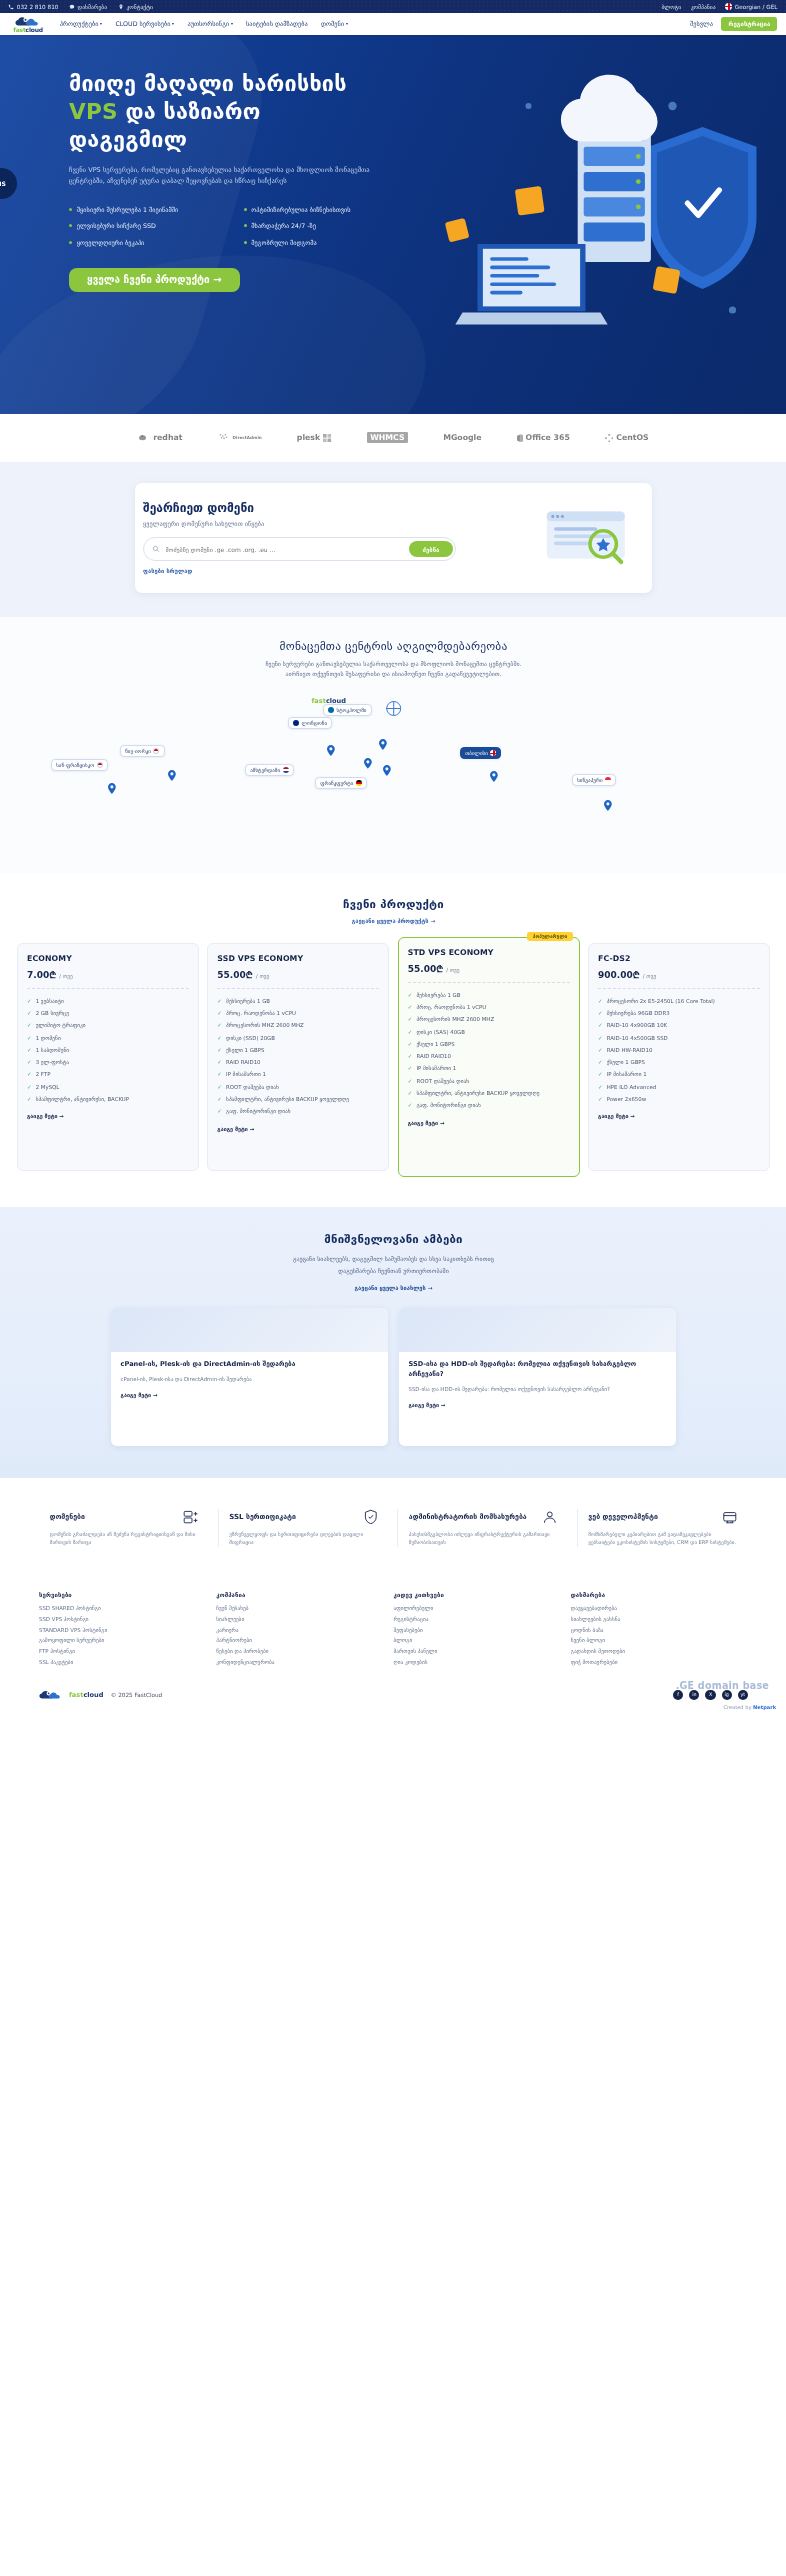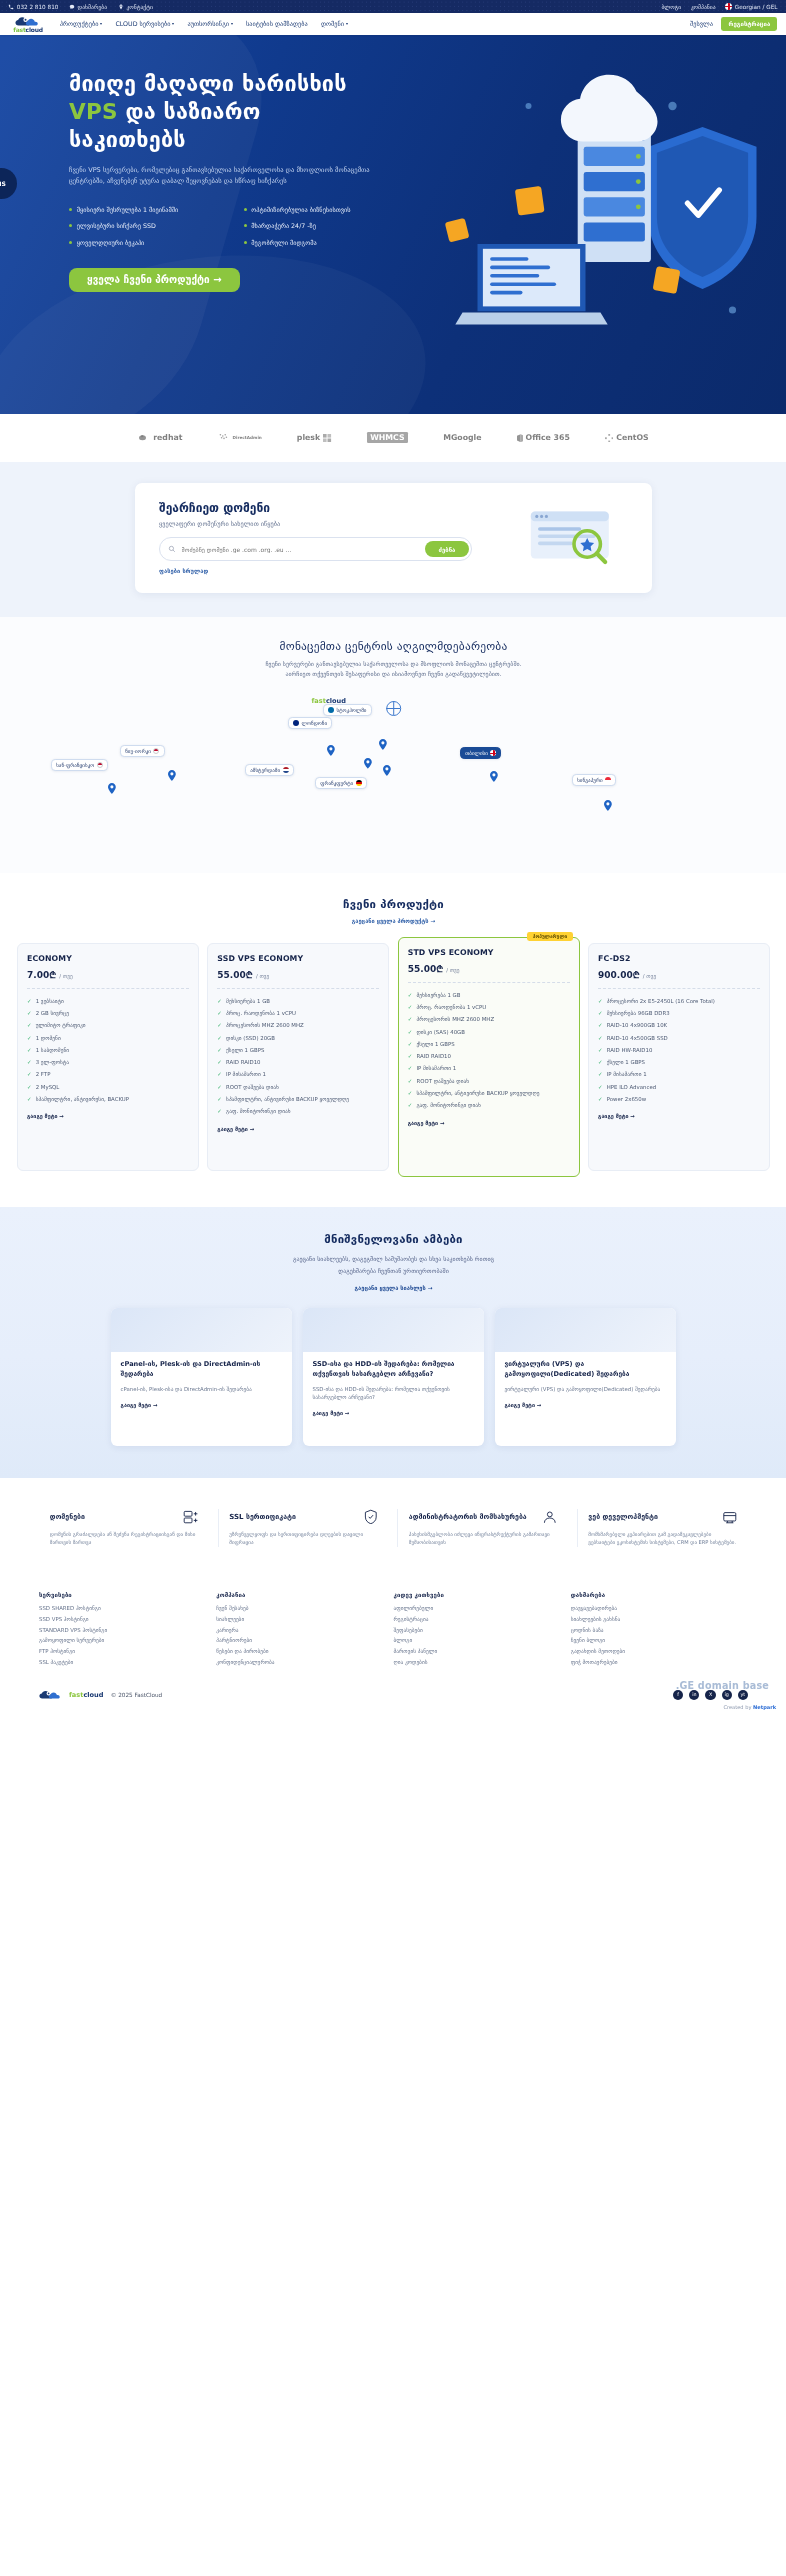--- a/index.html
+++ b/index.html
@@ -56,21 +56,21 @@
   
   .art{position:absolute;right:6px;top:35px;width:361px;height:282px;z-index:2}
 
   
   .logostrip{height:48px;background:#fff;display:flex;align-items:center;justify-content:center;gap:35px;
     filter:grayscale(1);opacity:.62}
   .logostrip .litem{font-size:7.8px;color:#333;display:flex;align-items:center;gap:3px;font-weight:600;white-space:nowrap}
 
   
   .sec-domain{background:#eef3fb;padding:21.6px 0 24px;position:relative;overflow:hidden}
-  .dom-card{width:517px;margin:0 auto;background:#fff;border-radius:7.2px;padding:18px 24px;display:flex;align-items:center;
+  .dom-card{width:517px;margin:0 auto;background:#fff;border-radius:7.2px;padding:18px 8px;display:flex;align-items:center;
     box-shadow:0 1.8px 8.4px rgba(20,45,100,.07)}
   .dom-left{flex:1}
   .dom-left h2{color:#142b5f;font-size:12px;font-weight:700}
   .dom-left .d-sub{color:#5e6d8c;font-size:6.3px;margin-top:4.2px}
   .search-row{margin-top:10.8px;display:flex;align-items:center;border:0.6px solid #dbe2ef;border-radius:13.2px;padding:2.4px 2.4px 2.4px 8.4px;
     background:#fff;width:313px}
   .search-row svg{width:7.8px;height:7.8px;stroke:#8b93a7;fill:none;stroke-width:2;flex:none}
   .search-row input{flex:1;border:none;outline:none;font-size:6px;color:#5d6madd;padding:4.8px 5.4px;font-family:inherit;color:#8b93a7}
   .btn-search{background:#8cc63f;color:#fff;border:none;border-radius:10.8px;padding:4.8px 13.2px;font-size:6px;font-weight:700;cursor:pointer;font-family:inherit}
   .prices-link{display:inline-block;margin-top:7.2px;font-size:5.7px;color:#2f5fa8;font-weight:700;text-decoration:none;letter-spacing:0.1px}
@@ -274,21 +274,21 @@
             <circle cx="520" cy="400" r="6"></circle>
         </g>
       </svg>
     </div>
 
     <div class="hero-inner">
       <h1>
         <span>მიიღე მაღალი ხარისხის</span><br>
         <span class="grn">VPS</span>
         <span>და საზიარო</span><br>
-        <span>საკითხებს</span>
+        <span>დაგეგმილ</span>
       </h1>
       <p class="sub">ჩვენი VPS სერვერები, რომელებიც განთავსებულია საქართველოსა და მსოფლიოს მონაცემთა ცენტრებში, აჩვენებენ უტურა დაბალ შეყოვნებას და სწრაფ სიჩქარეს</p>
       <ul class="feat">
         <li>
             <i class="dot"></i>
             <span>მყისიერი შესრულება 1 მიეინამში</span>
           </li>
         <li>
             <i class="dot"></i>
             <span>ოპტიმიზირებულია ბიზნესისთვის</span>
@@ -687,28 +687,20 @@
         </div>
       </div>
       <div class="bcard">
         <div class="bthumb"></div>
         <div class="bbody">
           <h4>SSD-ისა და HDD-ის შედარება: რომელია თქვენთვის სასარგებლო არჩევანი?</h4>
           <p>SSD-ისა და HDD-ის შედარება: რომელია თქვენთვის სასარგებლო არჩევანი?</p>
           <a href="#" class="more">გაიგე მეტი  →</a>
         </div>
       </div>
-      <div class="bcard">
-        <div class="bthumb"></div>
-        <div class="bbody">
-          <h4>ვირტუალური (VPS) და გამოყოფილი(Dedicated) შედარება</h4>
-          <p>ვირტუალური (VPS) და გამოყოფილი(Dedicated) შედარება</p>
-          <a href="#" class="more">გაიგე მეტი  →</a>
-        </div>
-      </div>
     </div>
   </section>
 
   <section class="sec-feat">
     <div class="featrow">
       <div class="fcol">
         <div class="fhead">
           <h5>დომენები</h5>
           <span class="ficon">
             <svg viewBox="0 0 26 26">

